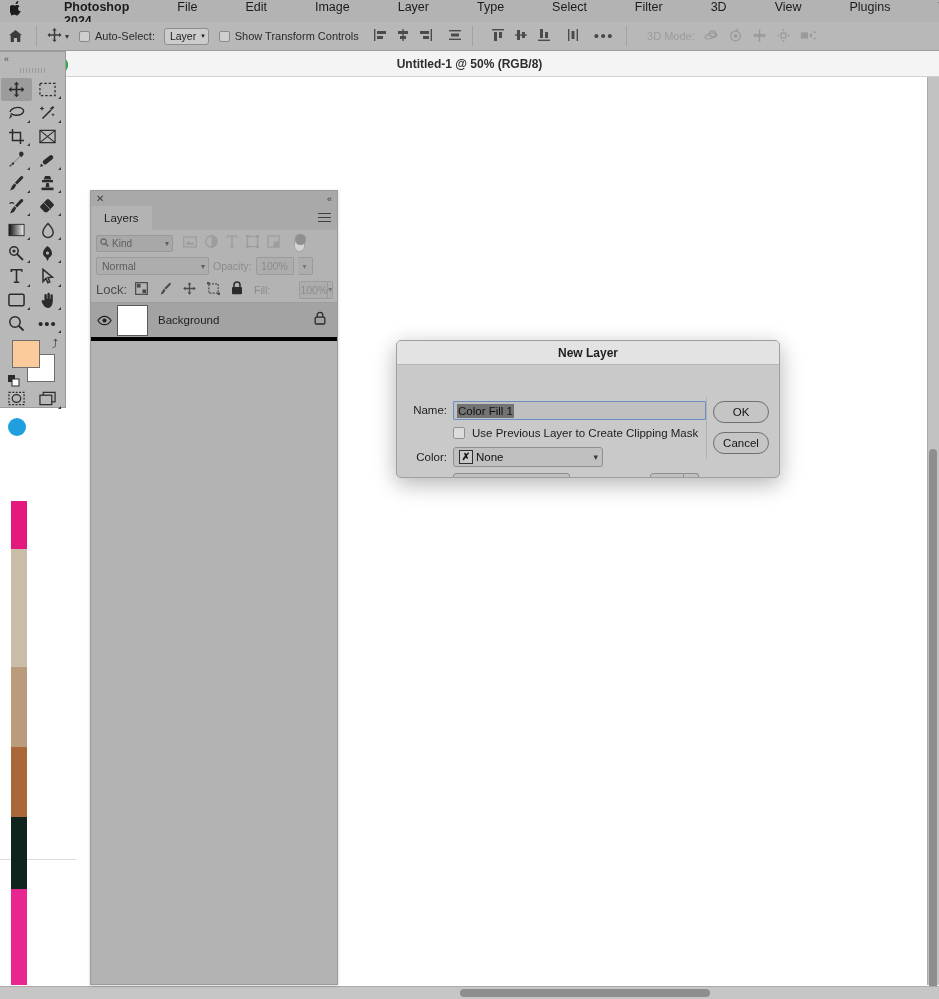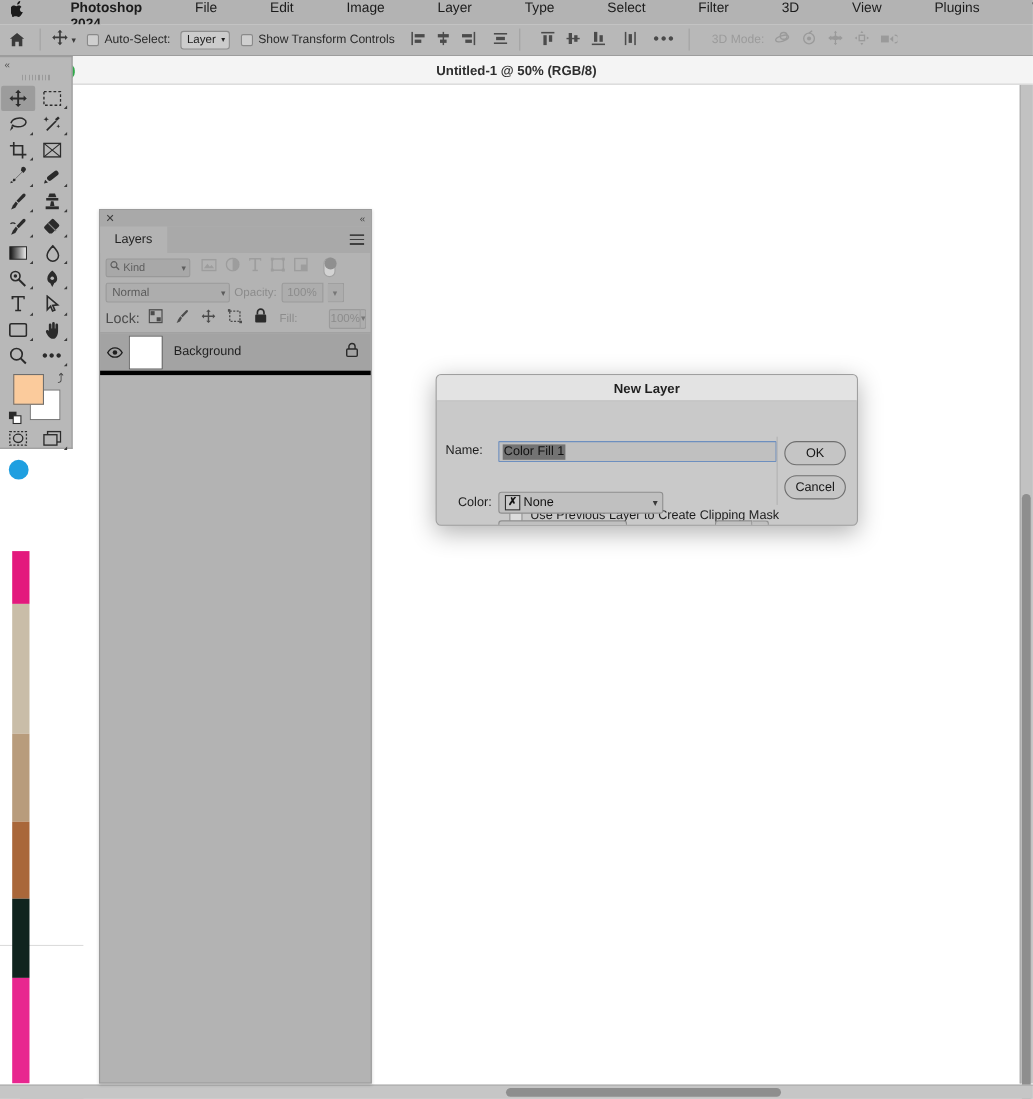--- a/index.html
+++ b/index.html
@@ -242,21 +242,21 @@
   }
   .dlg-body { position: relative; height: 114px; }
   .dlg-lbl { font-size: 11.5px; color: #1c1c1c; text-align: right; }
   .name-input {
     position: absolute; left: 56px; top: 36px; width: 253px; height: 19px;
     background: #c0c0c0; border: 1px solid #6d8fbf; border-radius: 1px;
     font-size: 11.5px; color: #111; display: flex; align-items: center; padding-left: 3px;
   }
   .name-sel { background: #737373; padding: 1px 1px; }
   .dlg-check-row {
-    position: absolute; left: 66px; top: 62px; display: flex; align-items: center; gap: 7px; margin-top: 36px;
+    position: absolute; left: 56px; top: 62px; display: flex; align-items: center; gap: 7px;
   }
   .dlg-chk {
     width: 12px; height: 12px; background: #dcdcdc; border: 1px solid #919191; border-radius: 2px;
   }
   .dlg-chk-lbl { font-size: 11.5px; color: #1c1c1c; }
   .dlg-select {
     background: #c0c0c0; border: 1px solid #8f8f8f; border-radius: 3px;
     height: 20px; font-size: 11.5px; color: #111;
     display: flex; align-items: center; padding: 0 4px 0 5px;
   }
@@ -746,21 +746,21 @@
         </span>
       </div>
     </div>
     <div class="lp-body"></div>
   </div>
 
   <div class="dialog">
     <div class="dlg-title">New Layer</div>
     <div class="dlg-body">
 
-      <span class="dlg-lbl" style="position:absolute;left:0;top:39px;width:50px;text-align:center;">Name:</span>
+      <span class="dlg-lbl" style="position:absolute;left:0;top:39px;width:50px;">Name:</span>
       <div class="name-input">
         <span class="name-sel">Color Fill 1</span>
       </div>
 
       <div class="dlg-check-row">
         <span class="dlg-chk"></span>
         <span class="dlg-chk-lbl">Use Previous Layer to Create Clipping Mask</span>
       </div>
 
       <span class="dlg-lbl" style="position:absolute;left:0;top:86px;width:50px;padding-left:12px;">Color:</span>

